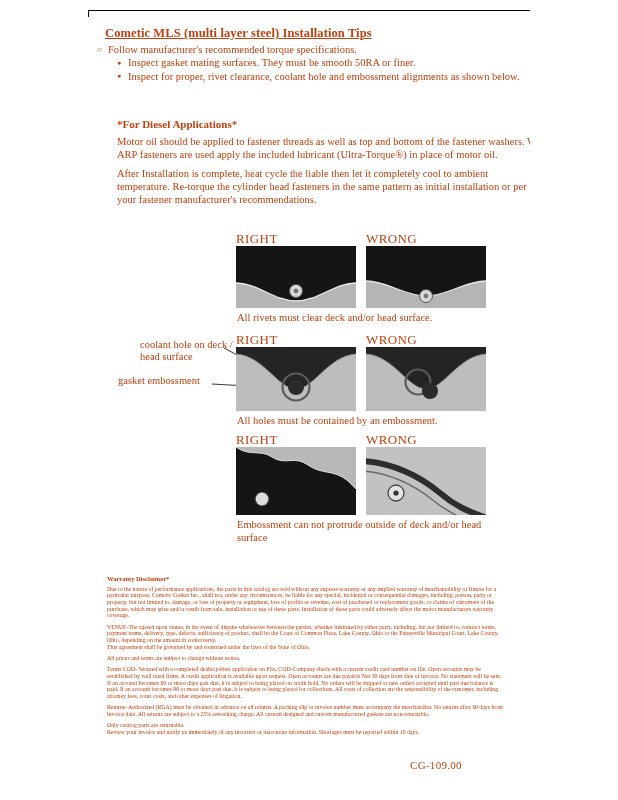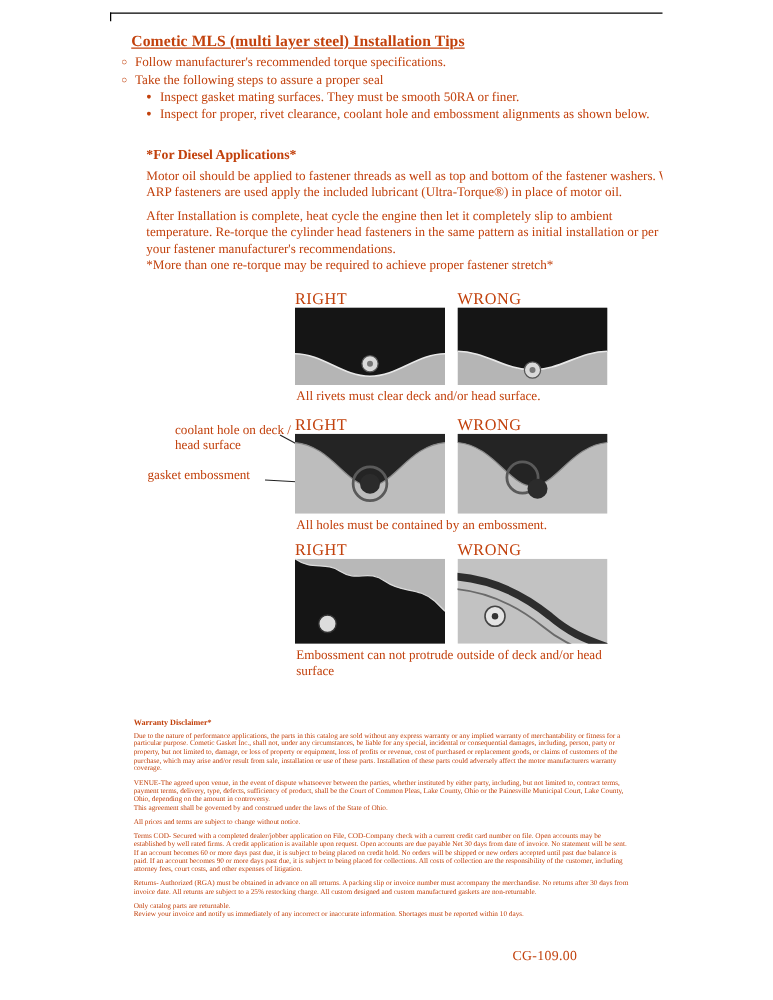--- a/index.html
+++ b/index.html
@@ -44,29 +44,27 @@
 <body>
 
 <div class="page">
   <div class="frame-top"></div>
   <div class="frame-tick"></div>
 
   <h1 class="title">Cometic MLS (multi layer steel) Installation Tips</h1>
 
   <div class="tips">
     <div class="tip"><span class="bullet">○</span><span>Follow manufacturer's recommended torque specifications.</span></div>
-    <div class="tip"><span class="bullet">○</span><span>Take the following steps to assure a proper seal</span></div>
     <div class="tip sub"><span class="bullet">●</span><span>Inspect gasket mating surfaces.  They must be smooth 50RA or finer.</span></div>
     <div class="tip sub"><span class="bullet">●</span><span>Inspect for proper, rivet clearance, coolant hole and embossment alignments as shown below.</span></div>
   </div>
 
   <h2 class="diesel-heading">*For Diesel Applications*</h2>
   <p class="body-para p1">Motor oil should be applied to fastener threads as well as top and bottom of the fastener washers. When ARP fasteners are used apply the included lubricant (Ultra-Torque®) in place of motor oil.</p>
-  <p class="body-para p2">After Installation is complete, heat cycle the engine then let it completely slip to ambient temperature. Re-torque the cylinder head fasteners in the same pattern as initial installation or per your fastener manufacturer's recommendations.</p>
-  <p class="body-para p3">*More than one re-torque may be required to achieve proper fastener stretch*</p>
+  <p class="body-para p2">After Installation is complete, heat cycle the liable then let it completely cool to ambient temperature. Re-torque the cylinder head fasteners in the same pattern as initial installation or per your fastener manufacturer's recommendations.</p>
 
   <div class="figures">
 
     <div class="fig-label" style="left:236px;top:4px;">RIGHT</div>
     <div class="fig-label" style="left:366px;top:4px;">WRONG</div>
     <div class="panel" style="left:236px;top:19px;">
       <svg width="120" height="62" viewBox="0 0 120 62">
         <rect width="120" height="62" fill="#b5b5b5"></rect>
         <path d="M0,0 H120 V37 C98,37 82,55 60,55 C38,55 22,37 0,37 Z" fill="#151515"></path>
         <path d="M0,37 C22,37 38,55 60,55 C82,55 98,37 120,37" fill="none" stroke="#e8e8e8" stroke-width="1.3"></path>

